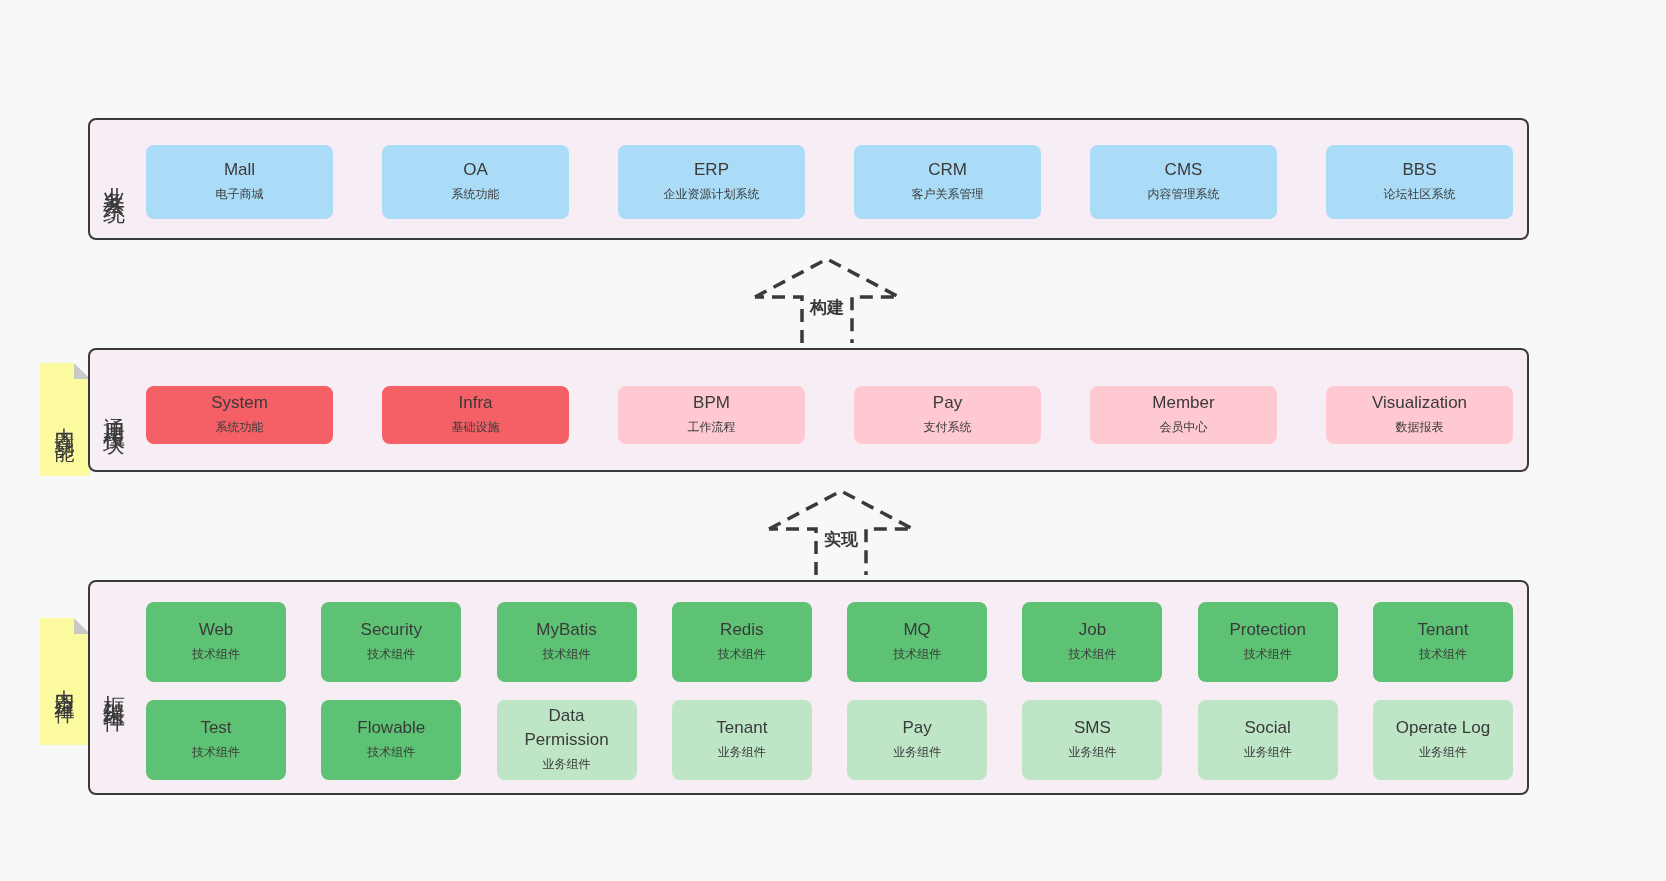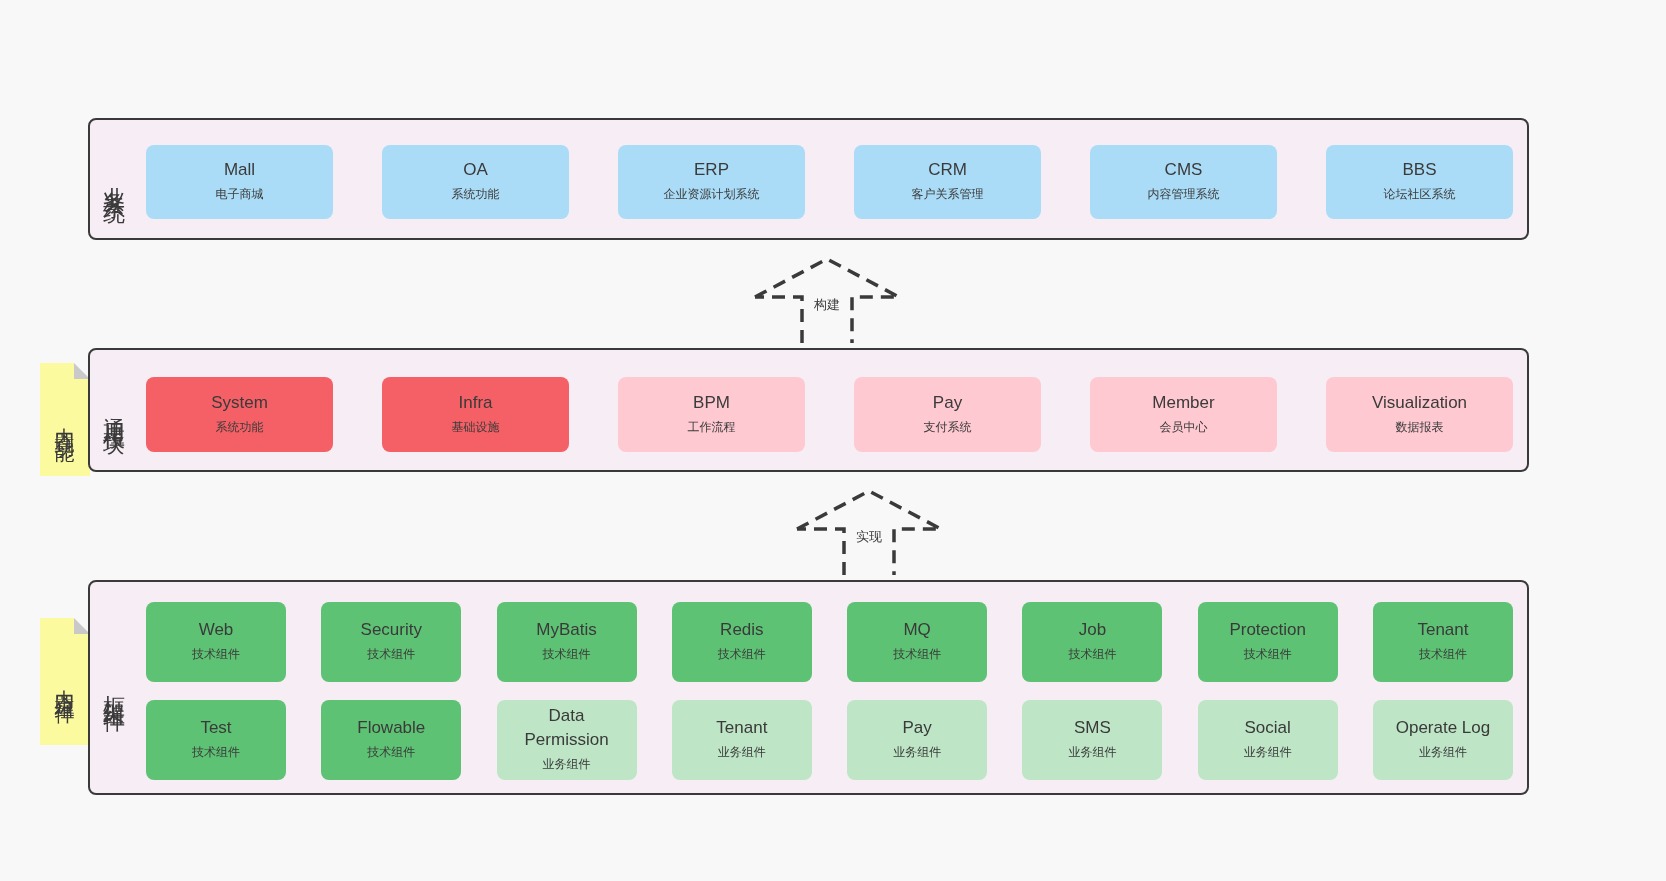--- a/index.html
+++ b/index.html
@@ -22,21 +22,21 @@
     position:absolute;left:13px;top:50%;transform:translateY(-50%);
     writing-mode:vertical-rl;text-orientation:upright;
     font-size:22px;letter-spacing:5px;line-height:1;color:var(--text,#3a3a3a);
     white-space:nowrap;
   }
   .boxes{
     position:absolute;left:56px;right:14px;
     display:flex;justify-content:space-between;align-items:stretch;
   }
   .layer-business .boxes{top:25px;height:74px;}
-  .layer-modules .boxes{top:27px;height:75px;}
+  .layer-modules .boxes{top:27px;height:75px;align-items:center;}
   .layer-framework .boxes.row-1{top:20px;height:80px;}
   .layer-framework .boxes.row-2{top:118px;height:80px;}
   .box{
     border-radius:8px;display:flex;flex-direction:column;
     align-items:center;justify-content:center;text-align:center;
     box-sizing:border-box;padding:4px 20px;
   }
   .w6{width:187px;}
   .w8{width:140px;padding:0 10px;}
   .box-name{font-size:17px;line-height:25px;}
@@ -58,26 +58,26 @@
     border-top:16px solid var(--page_bg,#f8f8f8);
     border-left:16px solid #c9c9c9;
   }
   .sticky-text{
     position:absolute;left:50%;top:52%;transform:translate(-50%,-50%);
     writing-mode:vertical-rl;text-orientation:upright;
     font-size:20px;letter-spacing:5px;line-height:1;white-space:nowrap;
   }
   .arrow{position:absolute;width:150px;height:88px;z-index:0;}
   .arrow-build{left:752px;top:255px;}
-  .arrow-implement{left:794px;top:487px;}
+  .arrow-implement{left:766px;top:487px;}
   .arrow svg{display:block;}
   .arrow-label{
     position:absolute;left:50%;top:40px;transform:translateX(-50%);
     background:var(--page_bg,#f8f8f8);padding:1px 2px;
-    font-size:13px;white-space:nowrap;
+    font-size:17px;white-space:nowrap;font-weight:bold;
   }
 </style>
 </head>
 <body>
 
 <div class="layer layer-business">
   <div class="side-label">业务系统</div>
   <div class="boxes">
     <div class="box w6 v-blue">
       <div class="box-name">Mall</div>

